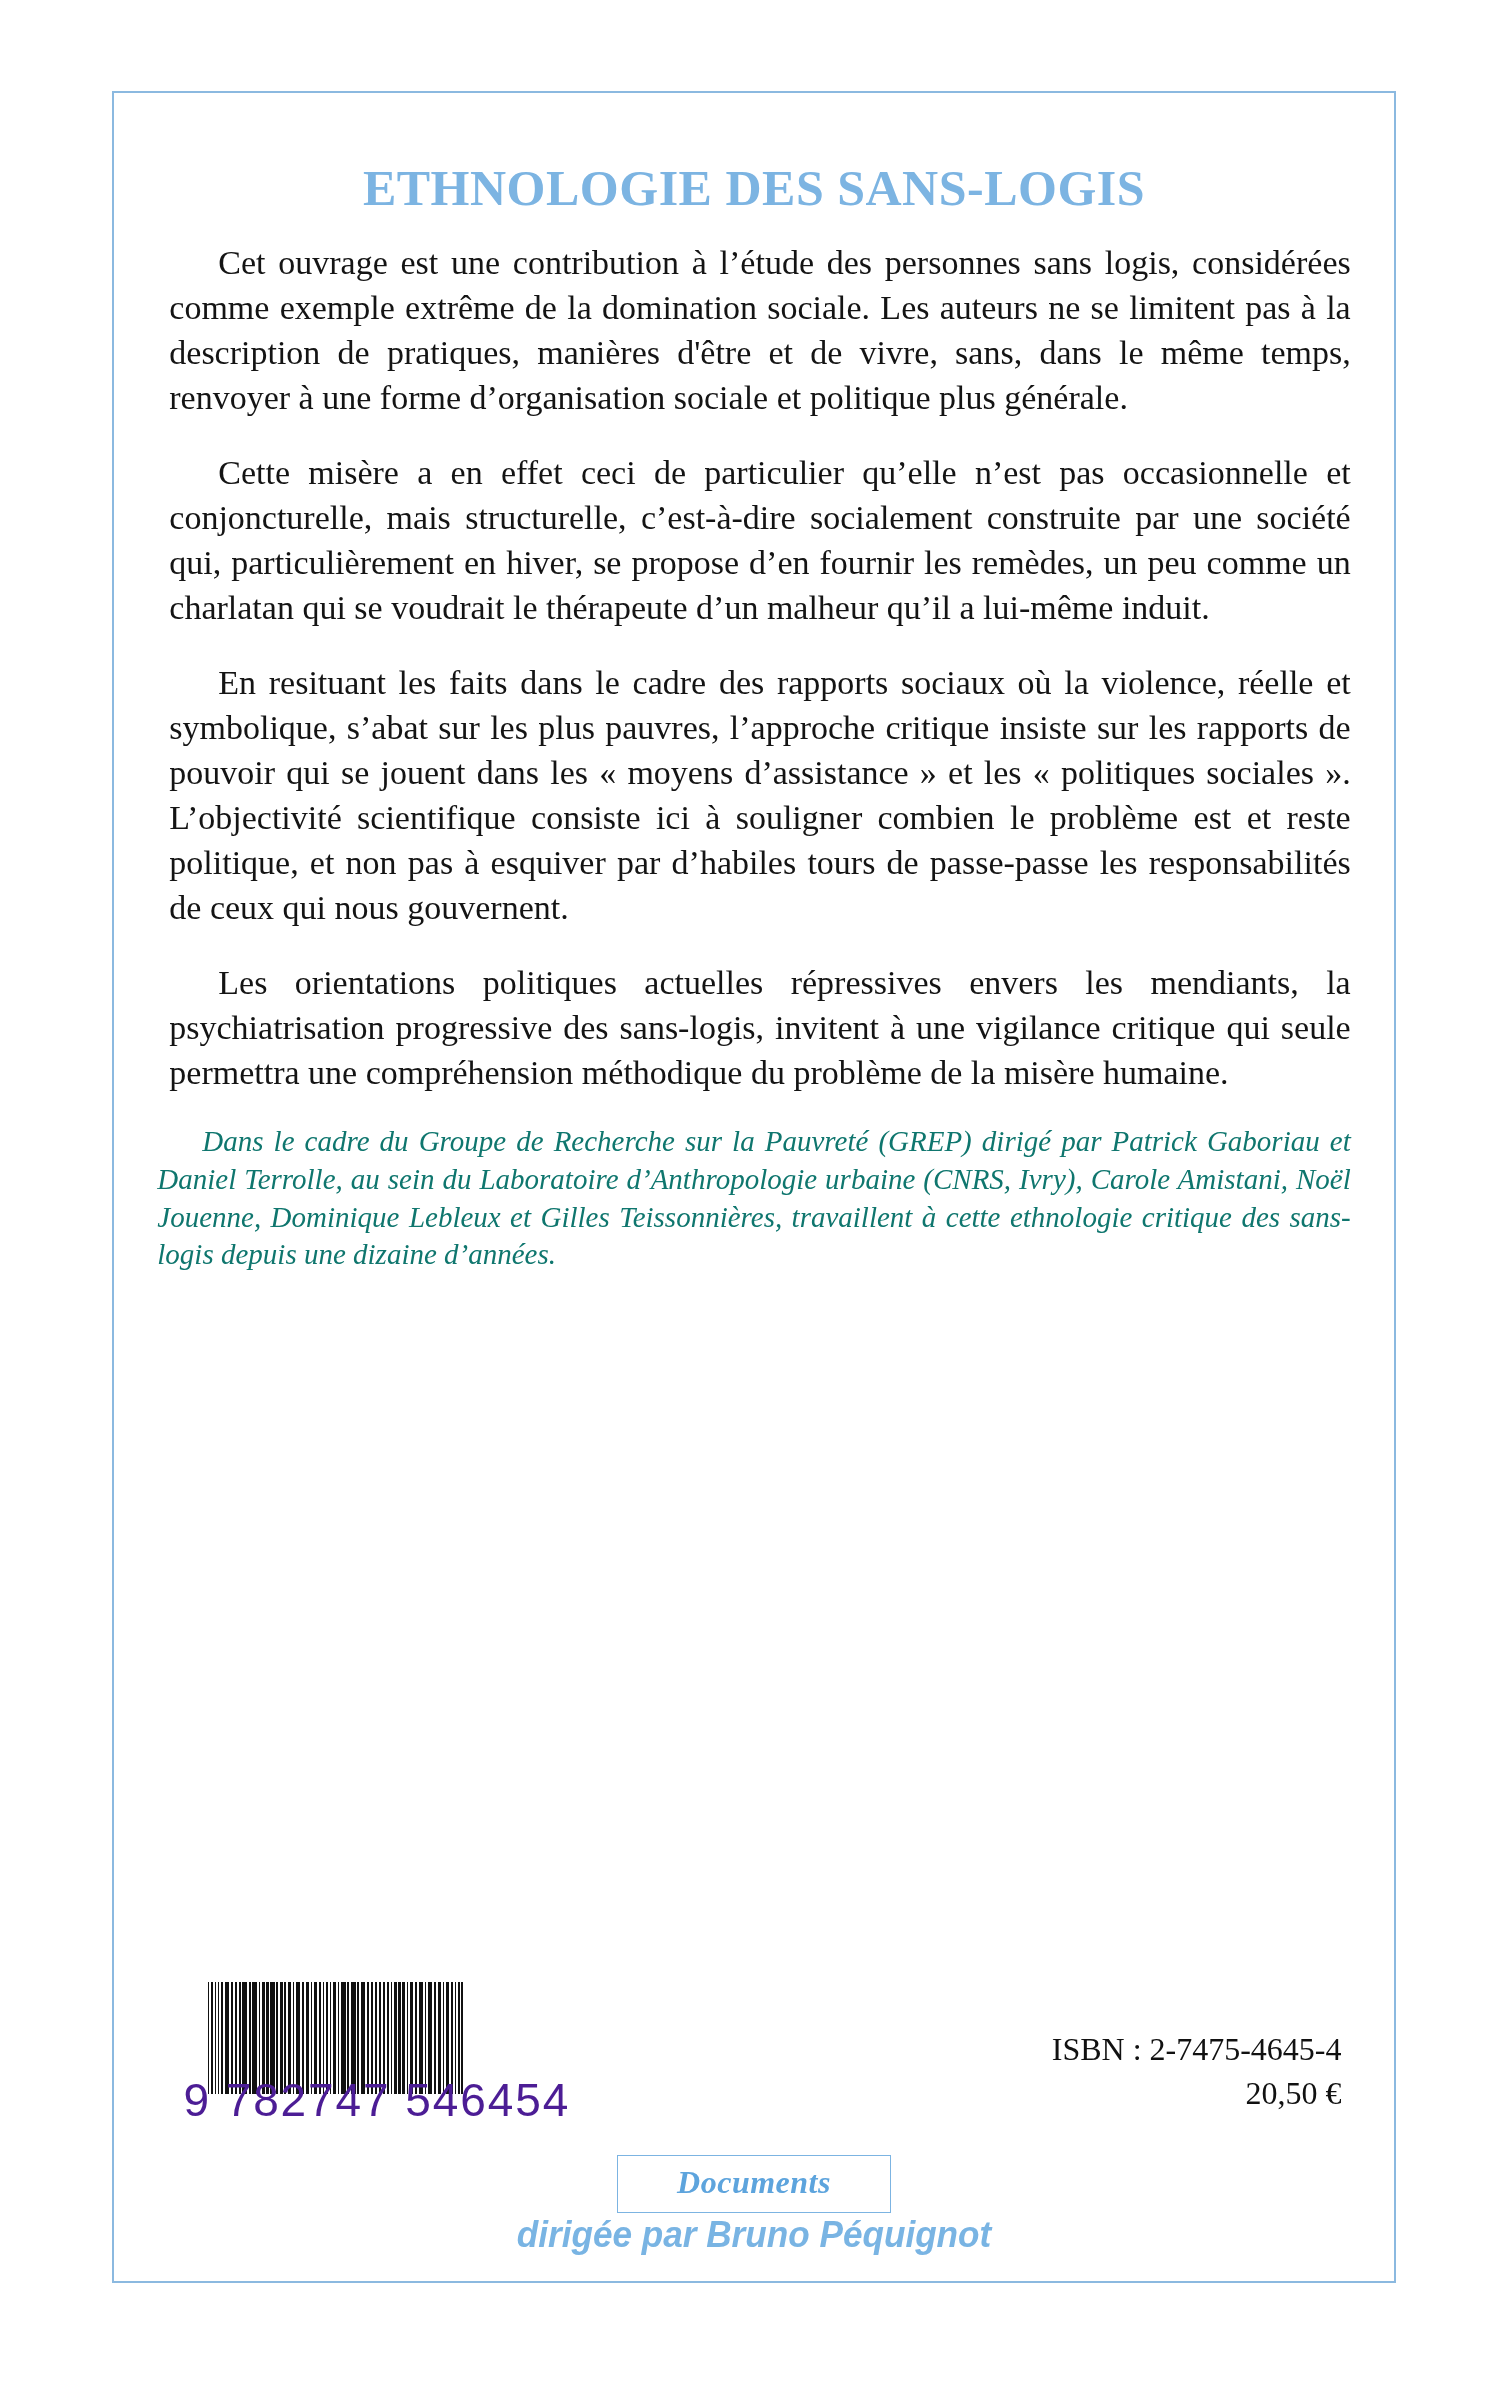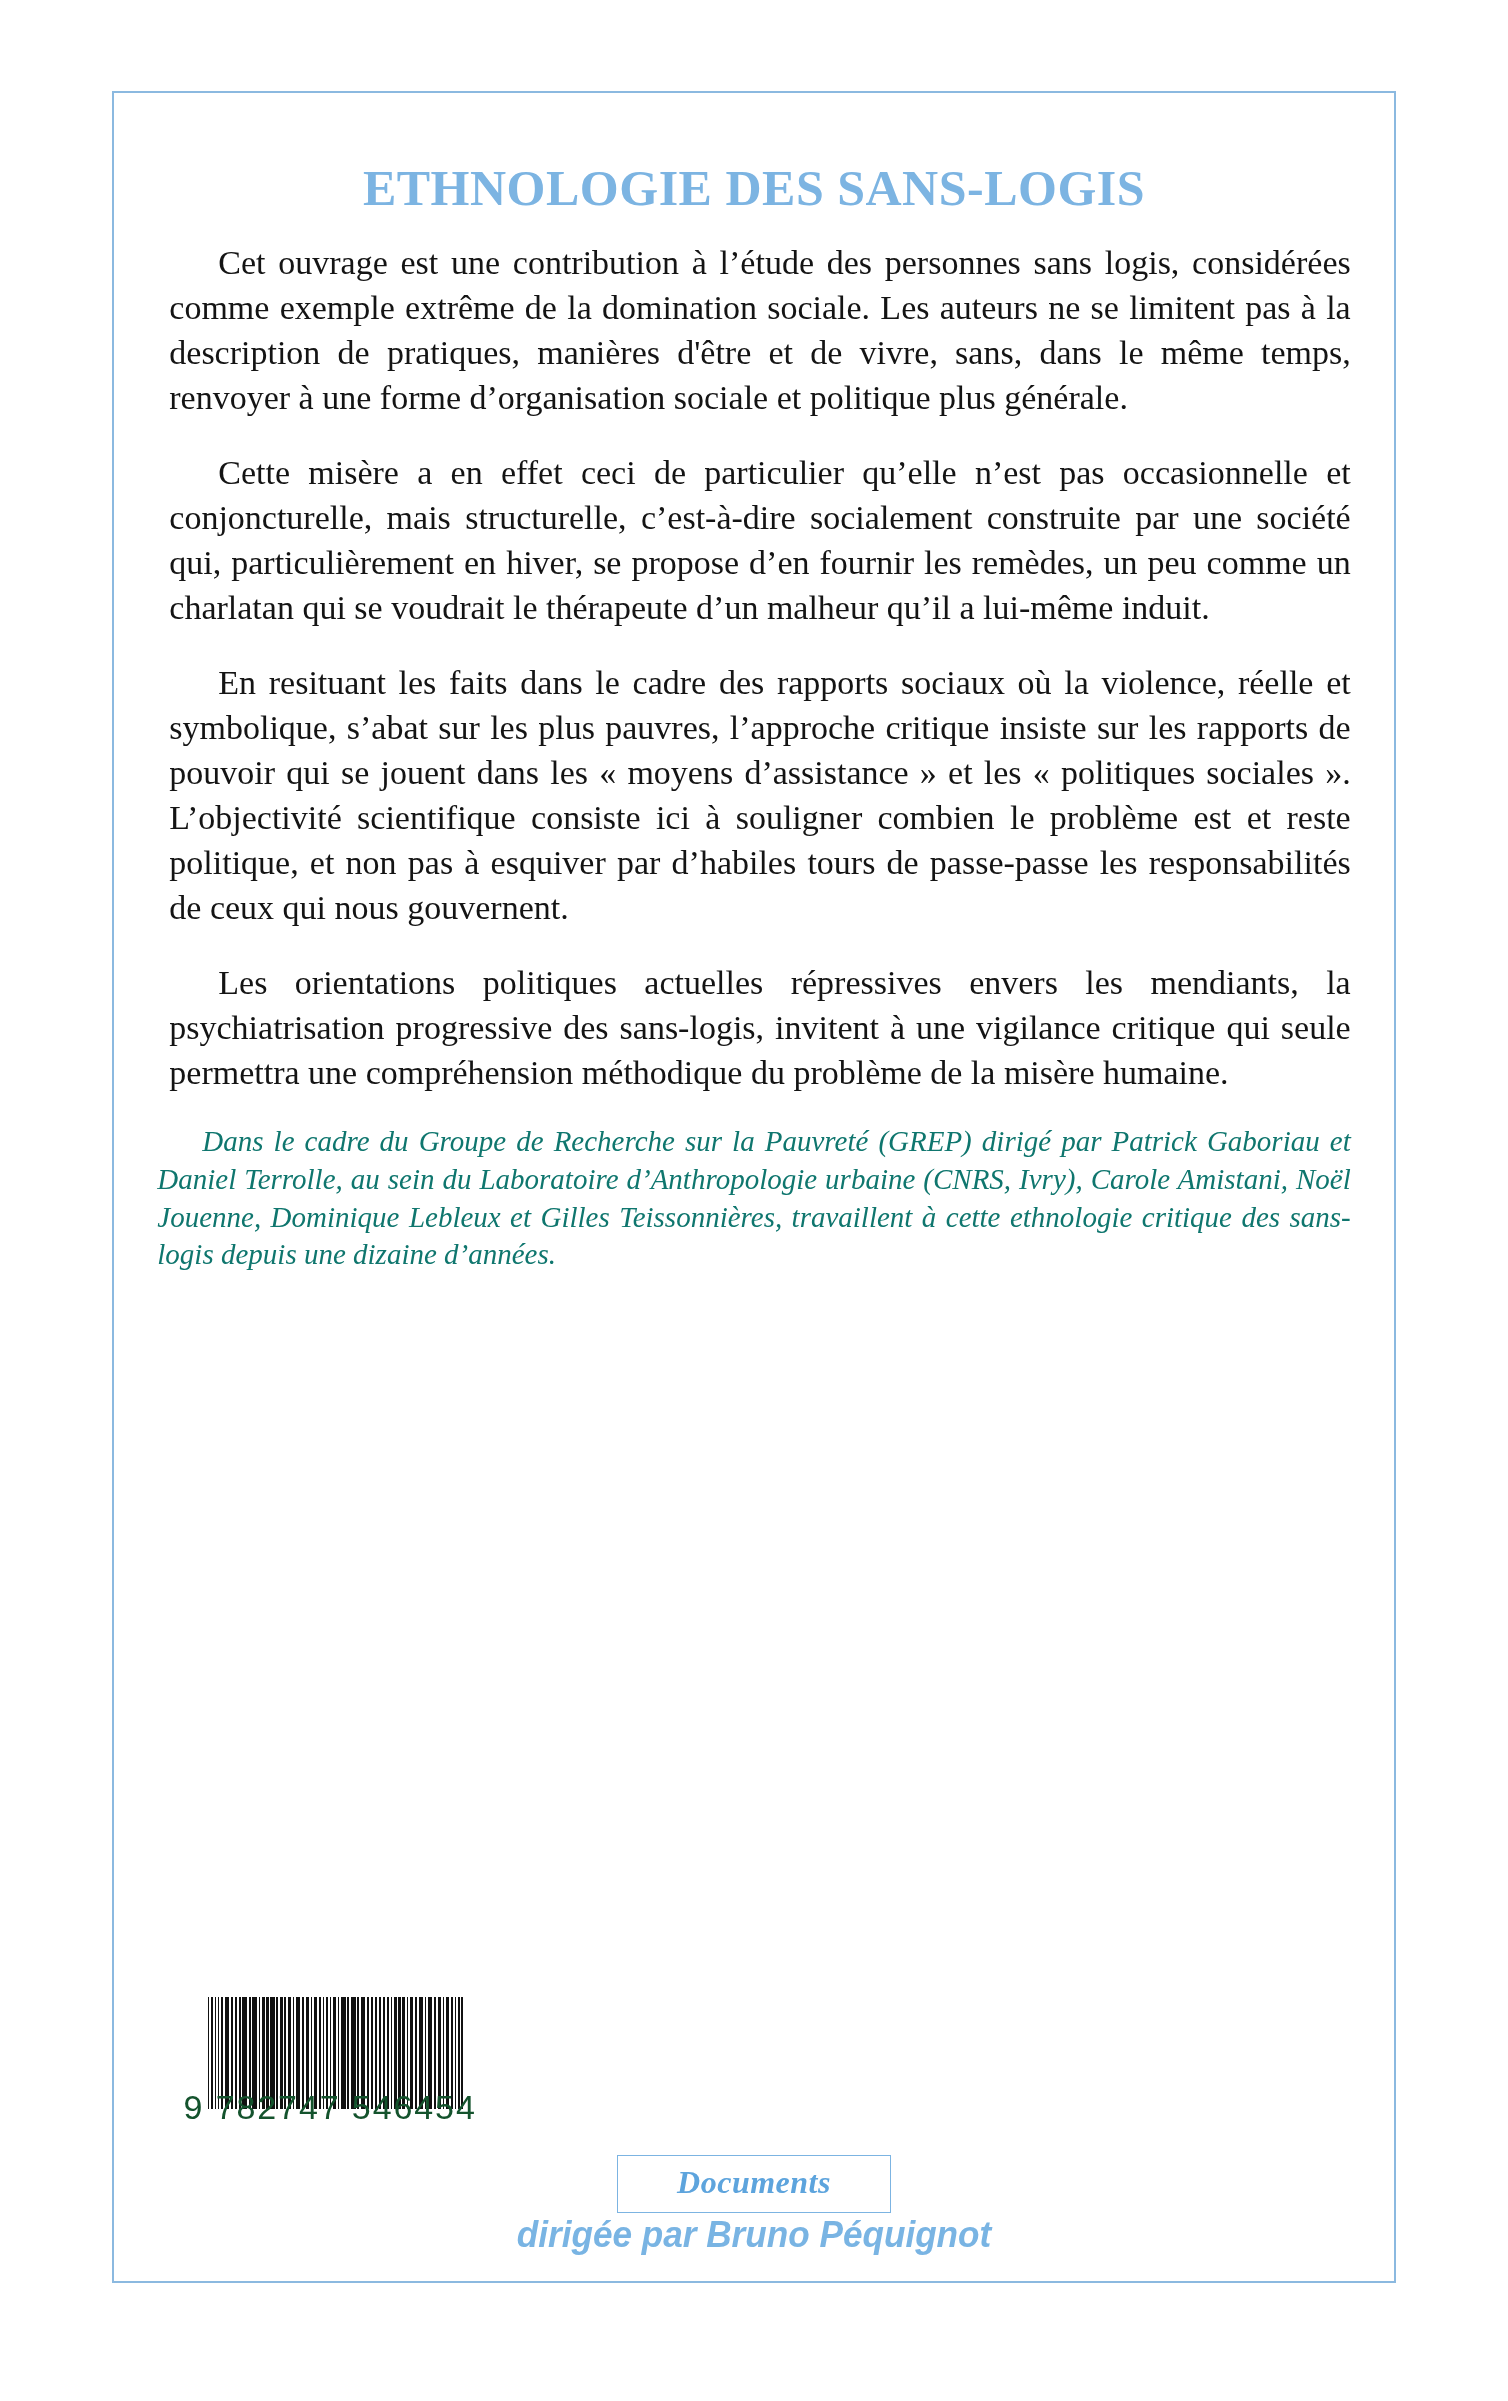--- a/index.html
+++ b/index.html
@@ -121,23 +121,23 @@
     margin-left: 26.5px;
   }
   #barcode-bars i {
     display: block;
     background: #111111;
     height: 100%;
     margin-right: 1.9px;
   }
   #barcode-digits {
     font-family: "Liberation Sans", sans-serif;
-    font-size: 34px;
+    font-size: 46px;
     letter-spacing: 1.9px;
-    color: #14532d;
+    color: #4c1d95;
     margin-top: -21px;
     padding-left: 1.9px;
     white-space: nowrap;
     text-align: right;
   }
 
   .isbn-text {
     text-align: right;
     font-family: "Liberation Serif", serif;
     font-size: 32px;
@@ -279,20 +279,24 @@
             <i style="width: 3.8px;"></i>
             <i style="width: 1.9px;"></i>
             <i style="width: 3.8px;"></i>
             <i style="width: 2.8px;"></i>
             <i style="width: 1.9px;"></i>
             <i style="width: 1.9px;"></i>
             <i style="width: 2.8px;"></i>
           </div>
         <div id="barcode-digits">9 782747 546454</div>
       </div>
+      <div class="isbn-text">
+        <div>ISBN : 2-7475-4645-4</div>
+        <div>20,50 €</div>
+      </div>
     </div>
 
     <div id="documents-box">
       <span id="documents-label">Documents</span>
     </div>
 
     <div id="collection-sub">dirigée par Bruno Péquignot</div>
 
   </div>
 </div>

